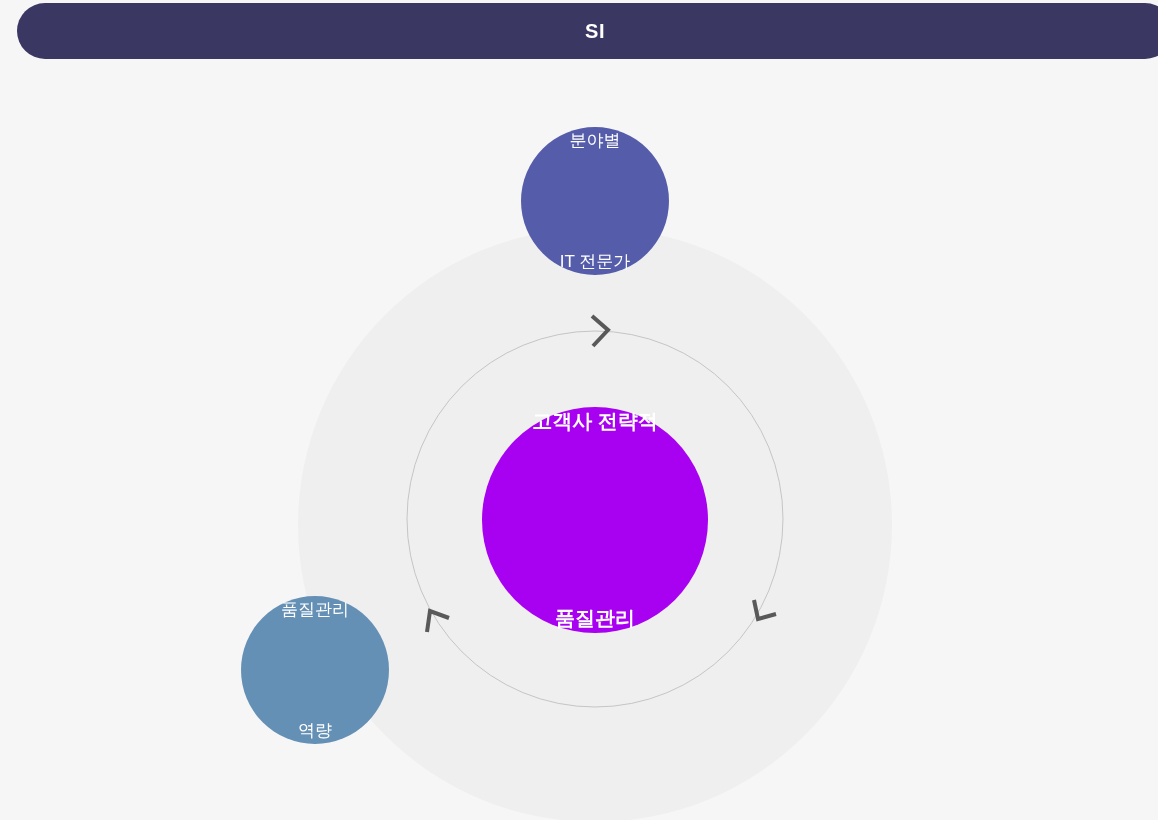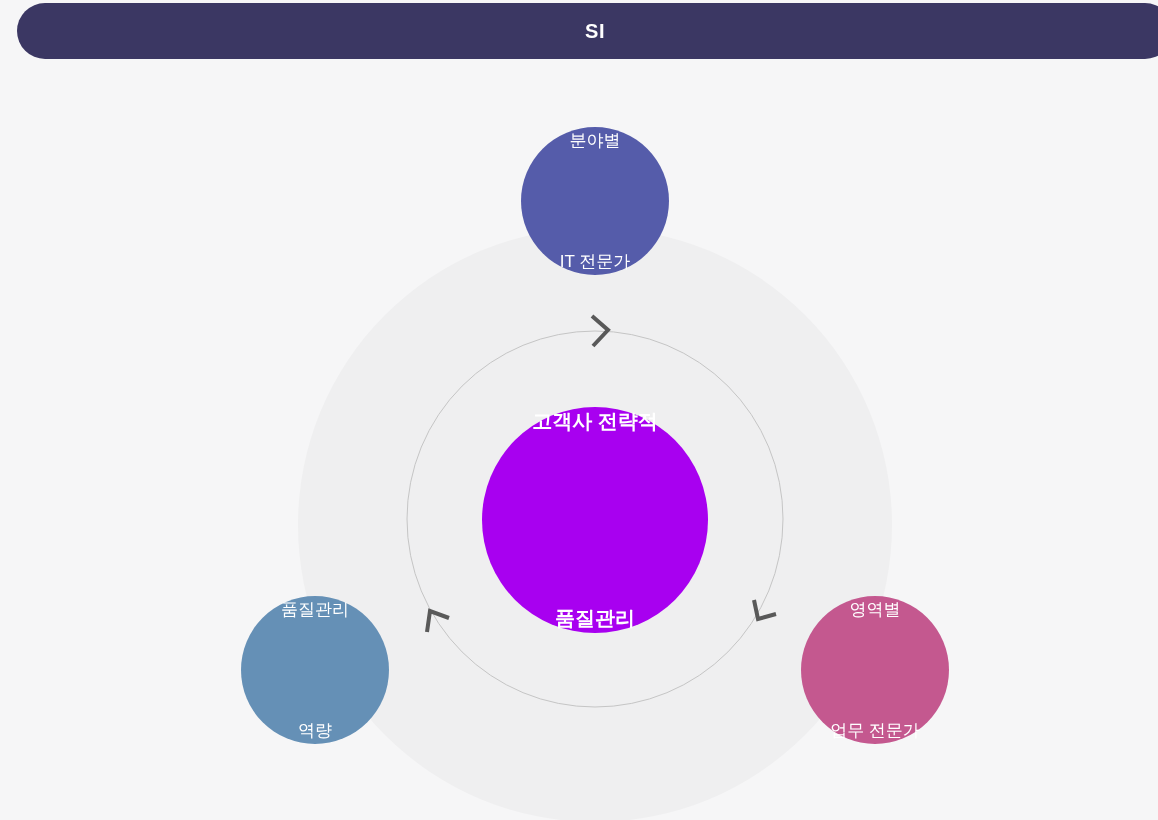--- a/index.html
+++ b/index.html
@@ -122,19 +122,15 @@
     <div class="circle satellite sat-top" style="background-color: rgb(85, 92, 170);">
       <span>분야별</span>
       <span>IT 전문가</span>
     </div>
 
     <div class="circle satellite sat-left" style="background-color: rgb(101, 144, 182);">
       <span>품질관리</span>
       <span>역량</span>
     </div>
 
-    <div class="circle satellite sat-right" style="background-color: rgb(196, 88, 143);">
-      <span>영역별</span>
-      <span>업무 전문가</span>
-    </div>
 
   </div>
 </div>
 
 </body></html>

